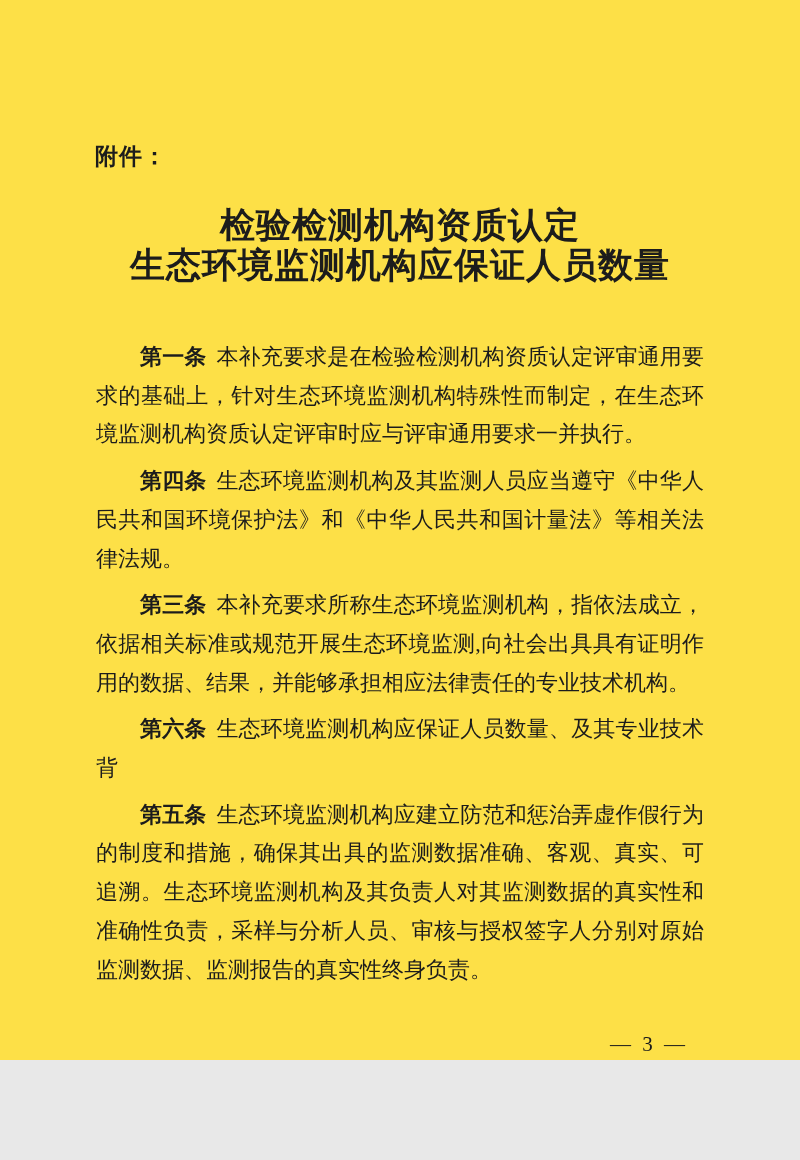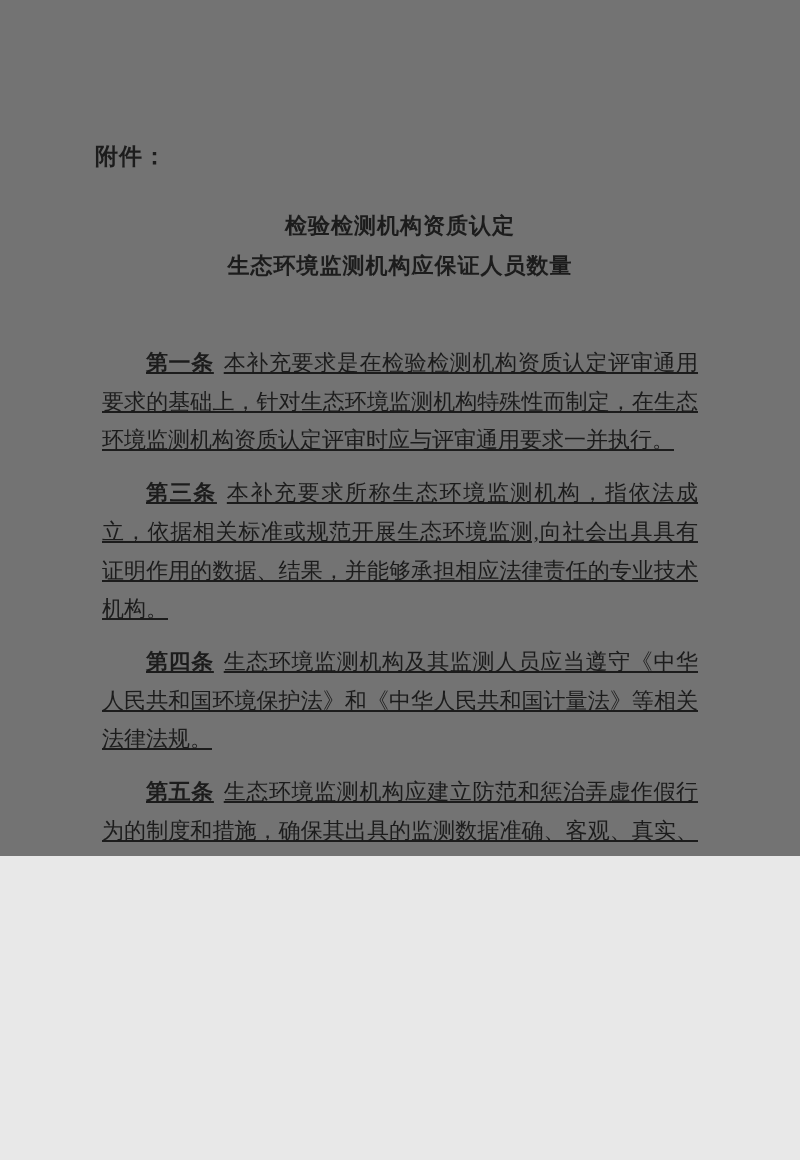--- a/index.html
+++ b/index.html
@@ -3,62 +3,61 @@
 <meta charset="utf-8">
 <style>
   html, body {
     margin: 0;
     padding: 0;
     background: #e8e8e8;
   }
   .page {
     position: relative;
     width: 800px;
-    height: 856px;
+    height: 1060px;
     margin: 0 auto;
-    background: #737373;
+    background: #fde047;
     color: #1c1c1c;
     font-family: "Liberation Serif", "DejaVu Serif", serif;
     overflow: hidden;
   }
   .attachment-label {
     position: absolute;
     top: 141px;
     left: 95px;
     font-family: "Liberation Sans", "DejaVu Sans", sans-serif;
     font-weight: bold;
     font-size: 23px;
     letter-spacing: 1px;
   }
   .doc-title {
     position: absolute;
     top: 206px;
     left: 0;
     width: 100%;
     text-align: center;
     font-weight: bold;
-    font-size: 22px;
+    font-size: 35px;
     line-height: 40px;
     letter-spacing: 1px;
   }
   .doc-body {
     position: absolute;
     top: 330px;
     left: 88px;
     width: 624px;
     font-size: 22px;
     line-height: 38.7px;
   }
   .doc-body p {
-    margin: 14px;
+    margin: 8px;
     padding: 0;
     text-indent: 2em;
     text-align: justify;
     text-align-last: left;
-    text-decoration: underline;
   }
   .article-num {
     font-family: "Liberation Sans", "DejaVu Sans", sans-serif;
     font-weight: bold;
     margin-right: 0.45em;
   }
   .page-number {
     position: absolute;
     top: 1032px;
     right: 112px;
@@ -76,28 +75,28 @@
   <div class="doc-title">
     <div>检验检测机构资质认定</div>
     <div>生态环境监测机构应保证人员数量</div>
   </div>
 
   <div class="doc-body">
     <p>
       <span class="article-num">第一条</span><span>本补充要求是在检验检测机构资质认定评审通用要求的基础上，针对生态环境监测机构特殊性而制定，在生态环境监测机构资质认定评审时应与评审通用要求一并执行。</span>
     </p>
     <p>
+      <span class="article-num">第四条</span><span>生态环境监测机构及其监测人员应当遵守《中华人民共和国环境保护法》和《中华人民共和国计量法》等相关法律法规。</span>
+    </p>
+    <p>
       <span class="article-num">第三条</span><span>本补充要求所称生态环境监测机构，指依法成立，依据相关标准或规范开展生态环境监测,向社会出具具有证明作用的数据、结果，并能够承担相应法律责任的专业技术机构。</span>
     </p>
     <p>
-      <span class="article-num">第四条</span><span>生态环境监测机构及其监测人员应当遵守《中华人民共和国环境保护法》和《中华人民共和国计量法》等相关法律法规。</span>
+      <span class="article-num">第六条</span><span>生态环境监测机构应保证人员数量、及其专业技术背</span>
     </p>
     <p>
       <span class="article-num">第五条</span><span>生态环境监测机构应建立防范和惩治弄虚作假行为的制度和措施，确保其出具的监测数据准确、客观、真实、可追溯。生态环境监测机构及其负责人对其监测数据的真实性和准确性负责，采样与分析人员、审核与授权签字人分别对原始监测数据、监测报告的真实性终身负责。</span>
-    </p>
-    <p>
-      <span class="article-num">第六条</span><span>生态环境监测机构应保证人员数量、及其专业技术背</span>
     </p>
   </div>
 
   <div class="page-number">— 3 —</div>
 
 </div>
 
 </body></html>

